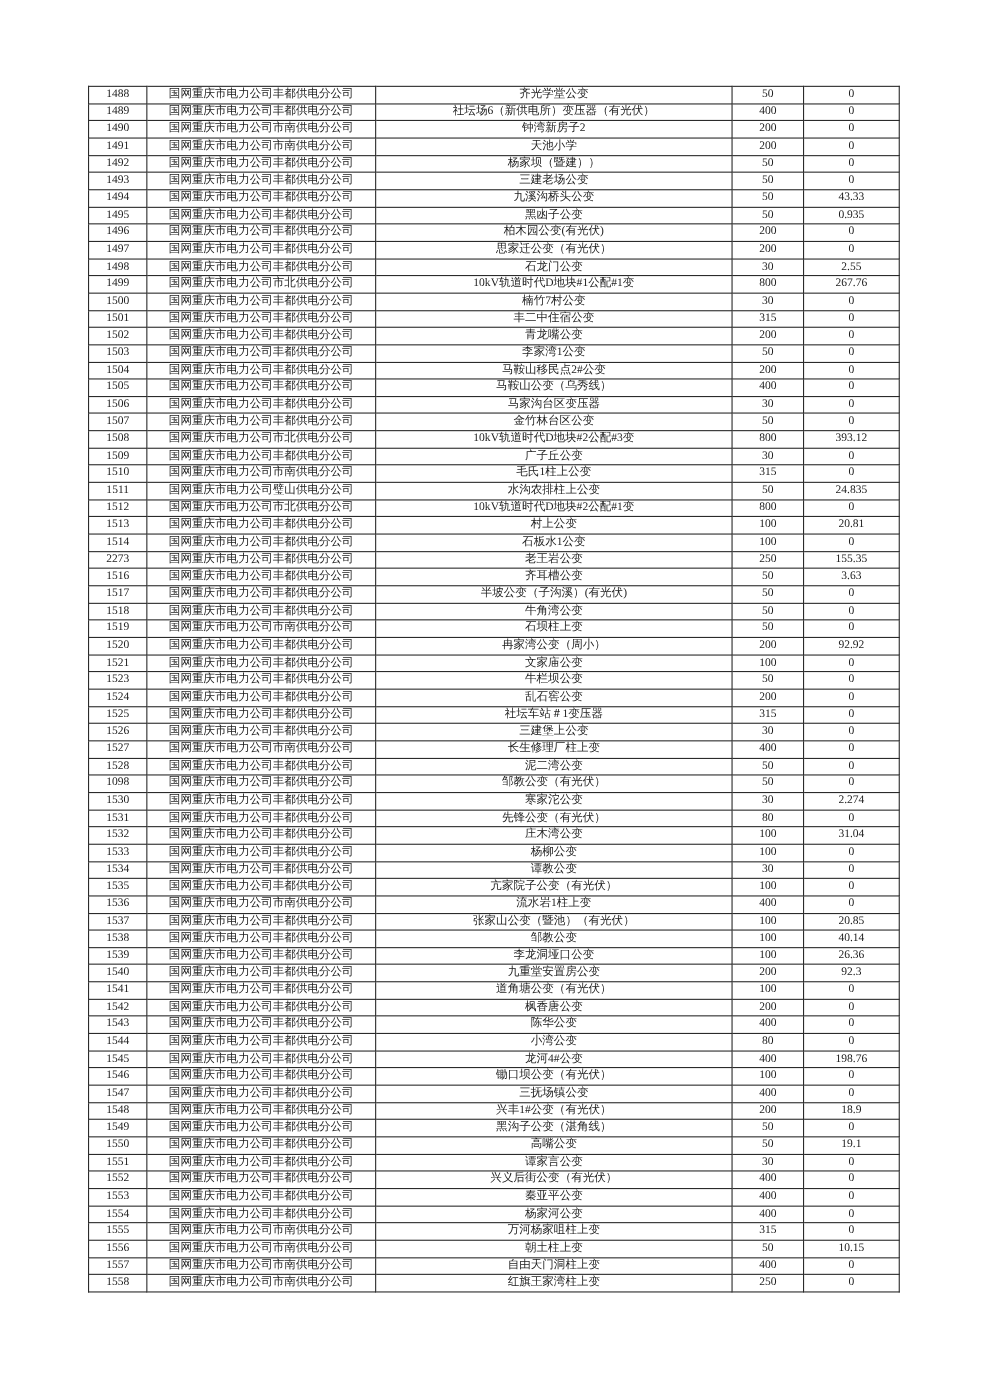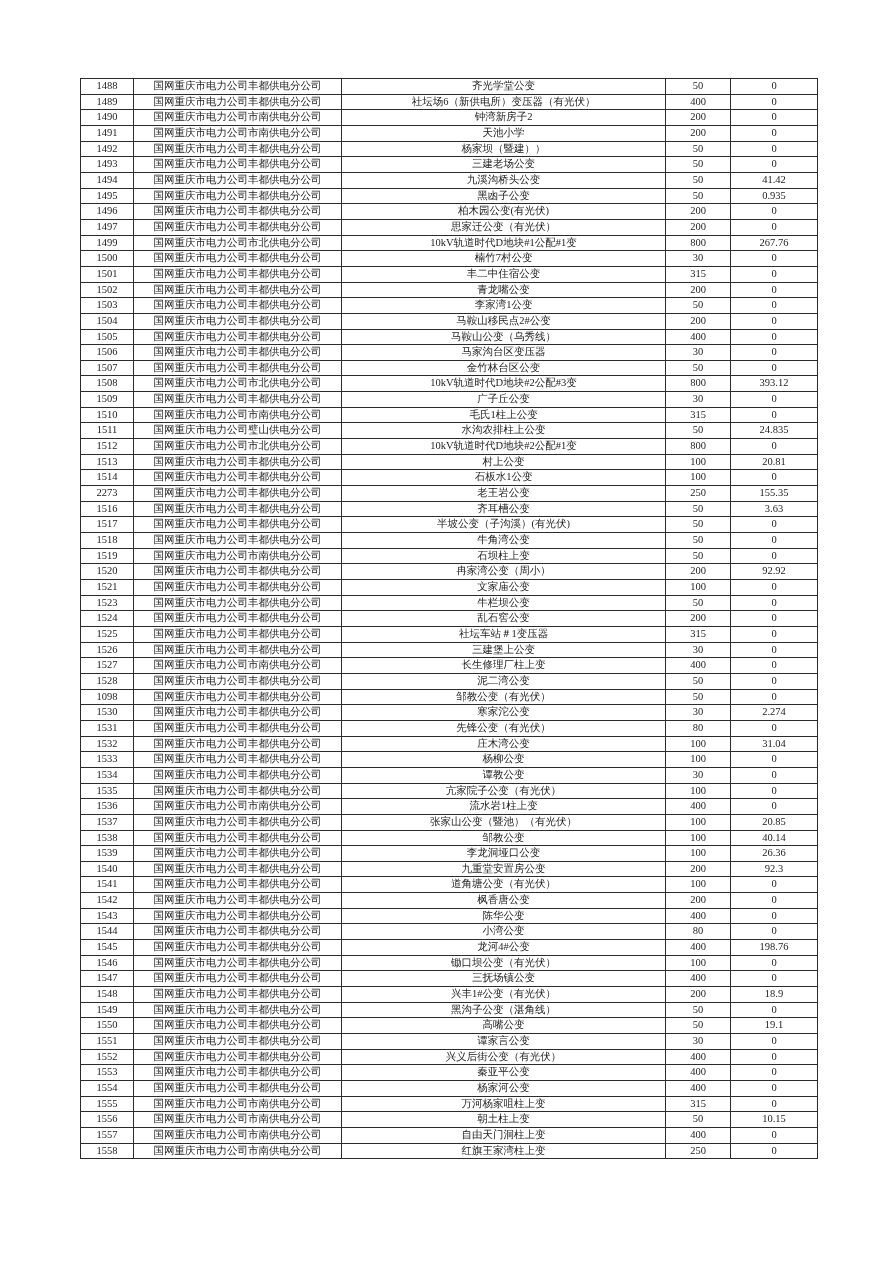--- a/index.html
+++ b/index.html
@@ -96,21 +96,21 @@
           <td>国网重庆市电力公司丰都供电分公司</td>
           <td>三建老场公变</td>
           <td>50</td>
           <td>0</td>
         </tr>
         <tr>
           <td>1494</td>
           <td>国网重庆市电力公司丰都供电分公司</td>
           <td>九溪沟桥头公变</td>
           <td>50</td>
-          <td>41.42</td>
+          <td>43.33</td>
         </tr>
         <tr>
           <td>1495</td>
           <td>国网重庆市电力公司丰都供电分公司</td>
           <td>黑凼子公变</td>
           <td>50</td>
           <td>0.935</td>
         </tr>
         <tr>
           <td>1496</td>
@@ -118,20 +118,27 @@
           <td>柏木园公变(有光伏)</td>
           <td>200</td>
           <td>0</td>
         </tr>
         <tr>
           <td>1497</td>
           <td>国网重庆市电力公司丰都供电分公司</td>
           <td>思家迁公变（有光伏）</td>
           <td>200</td>
           <td>0</td>
+        </tr>
+        <tr>
+          <td>1498</td>
+          <td>国网重庆市电力公司丰都供电分公司</td>
+          <td>石龙门公变</td>
+          <td>30</td>
+          <td>2.55</td>
         </tr>
         <tr>
           <td>1499</td>
           <td>国网重庆市电力公司市北供电分公司</td>
           <td>10kV轨道时代D地块#1公配#1变</td>
           <td>800</td>
           <td>267.76</td>
         </tr>
         <tr>
           <td>1500</td>

